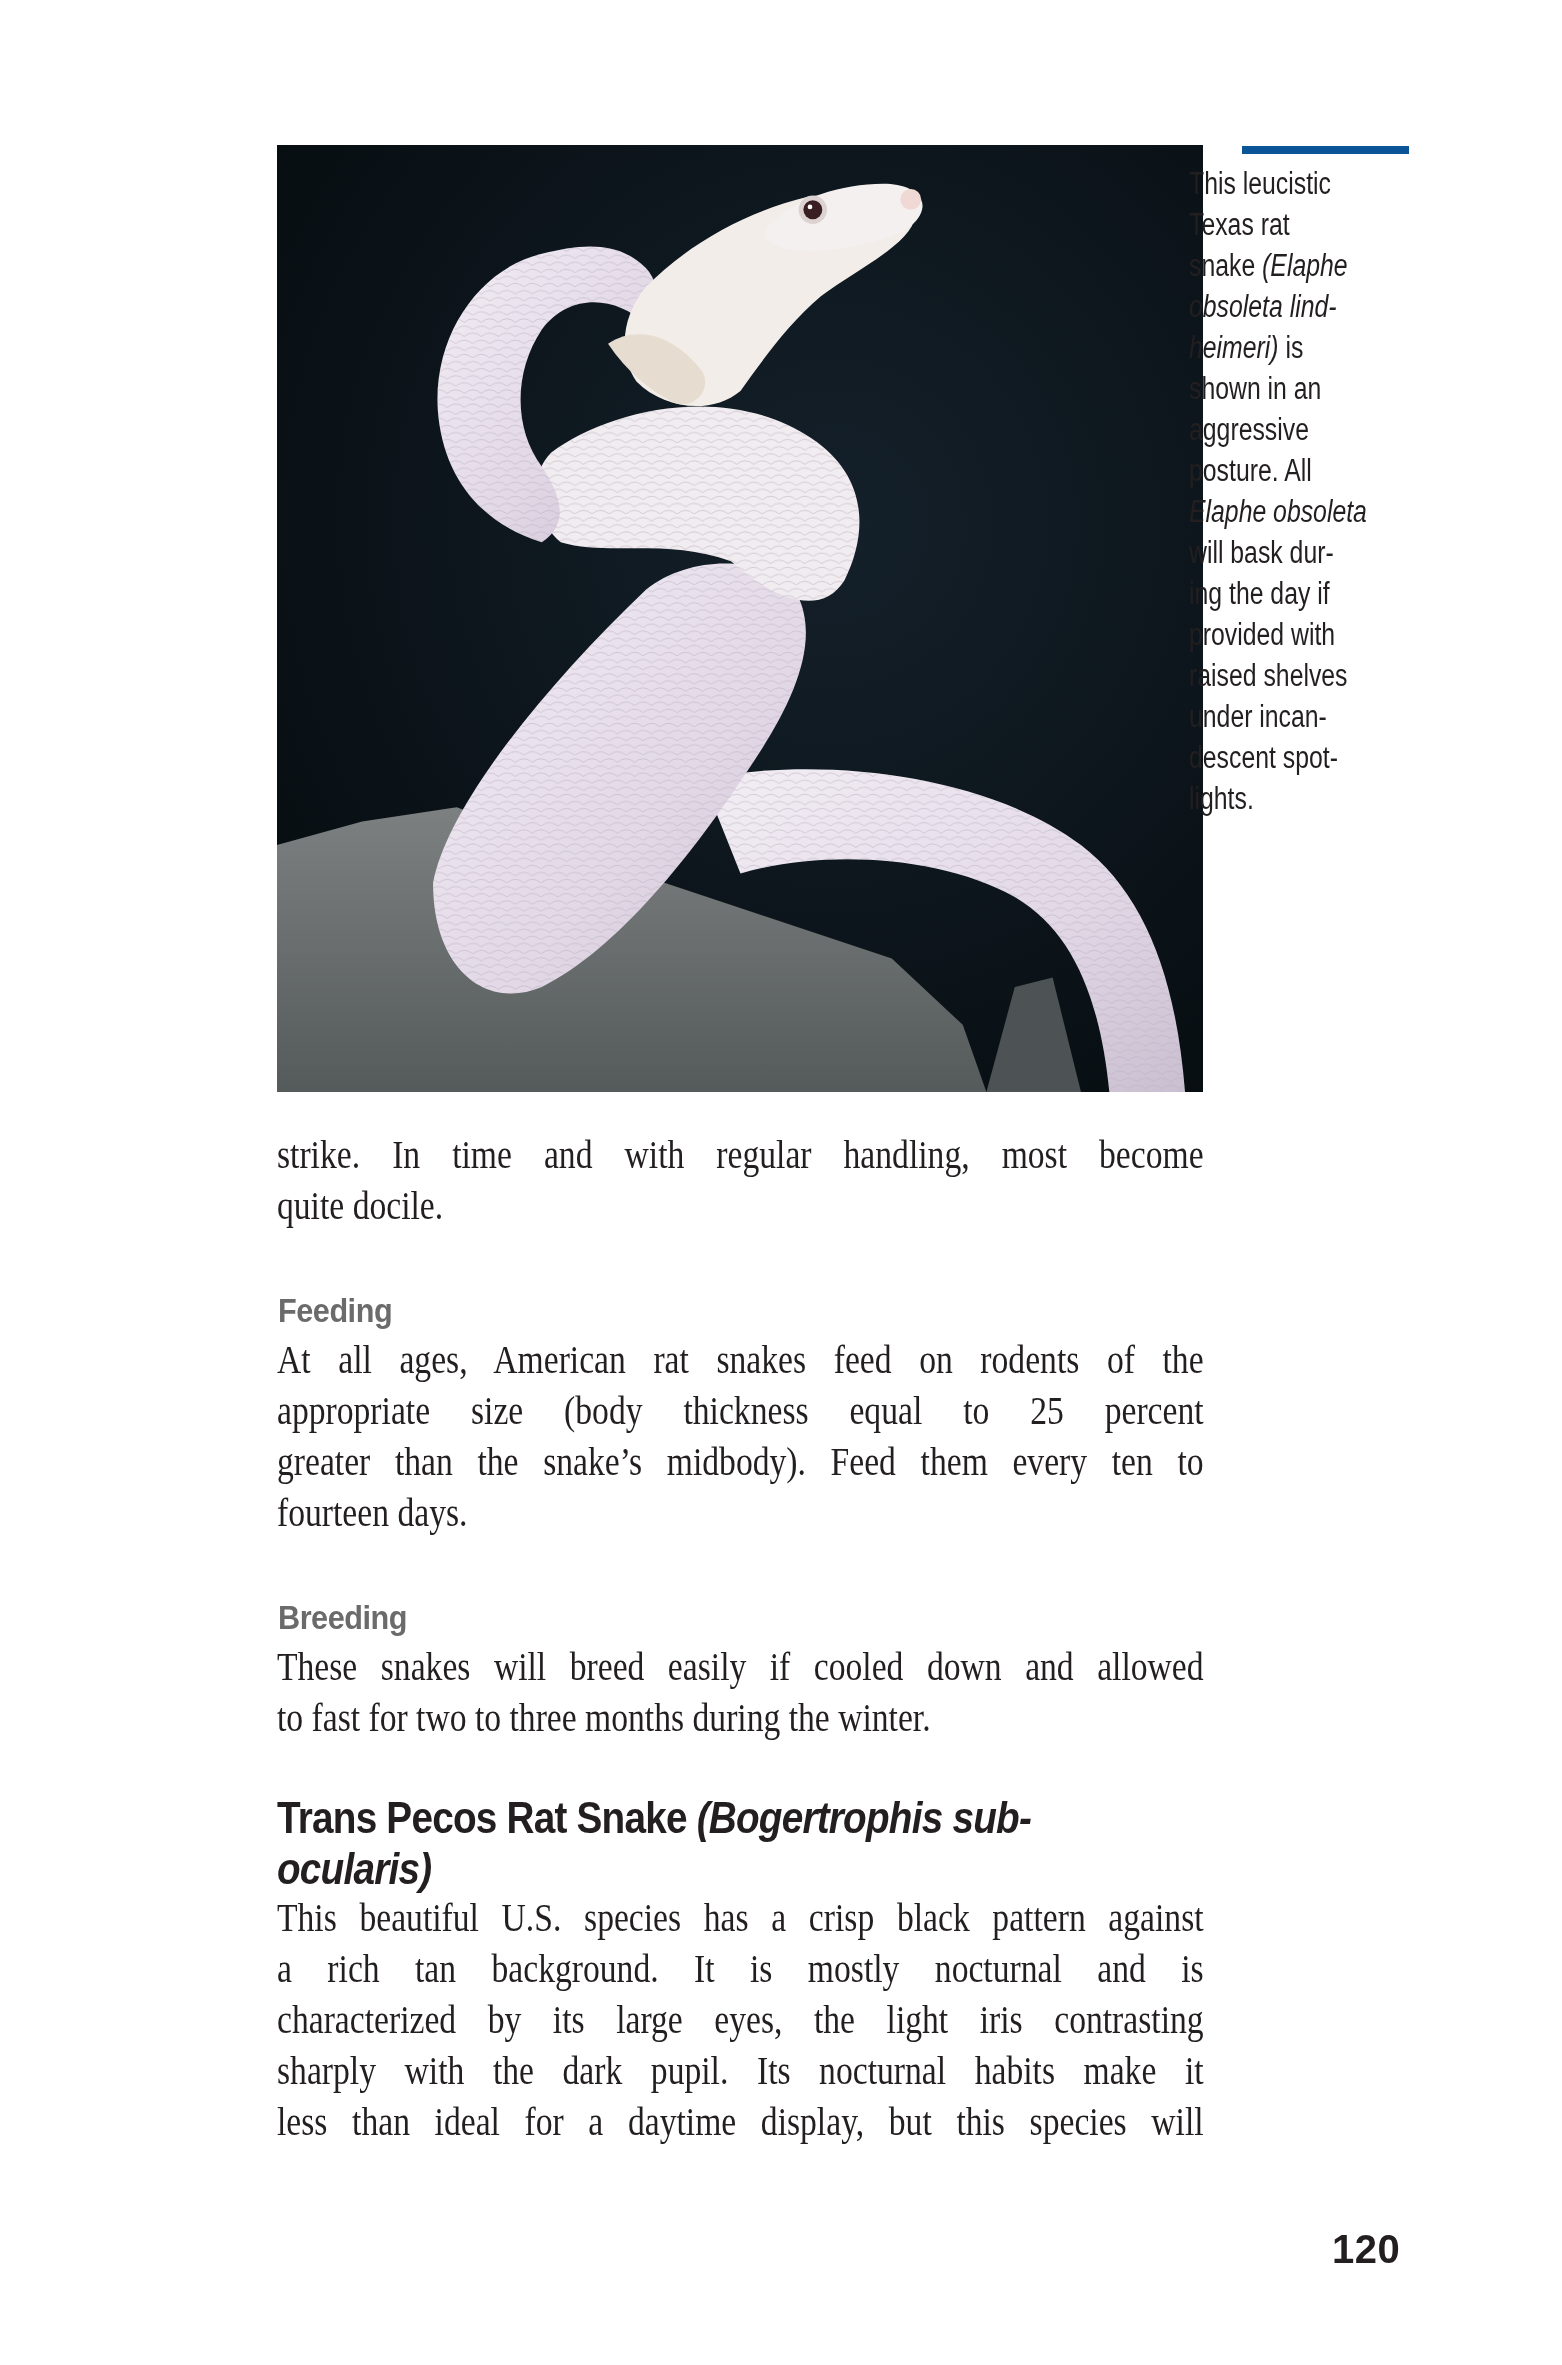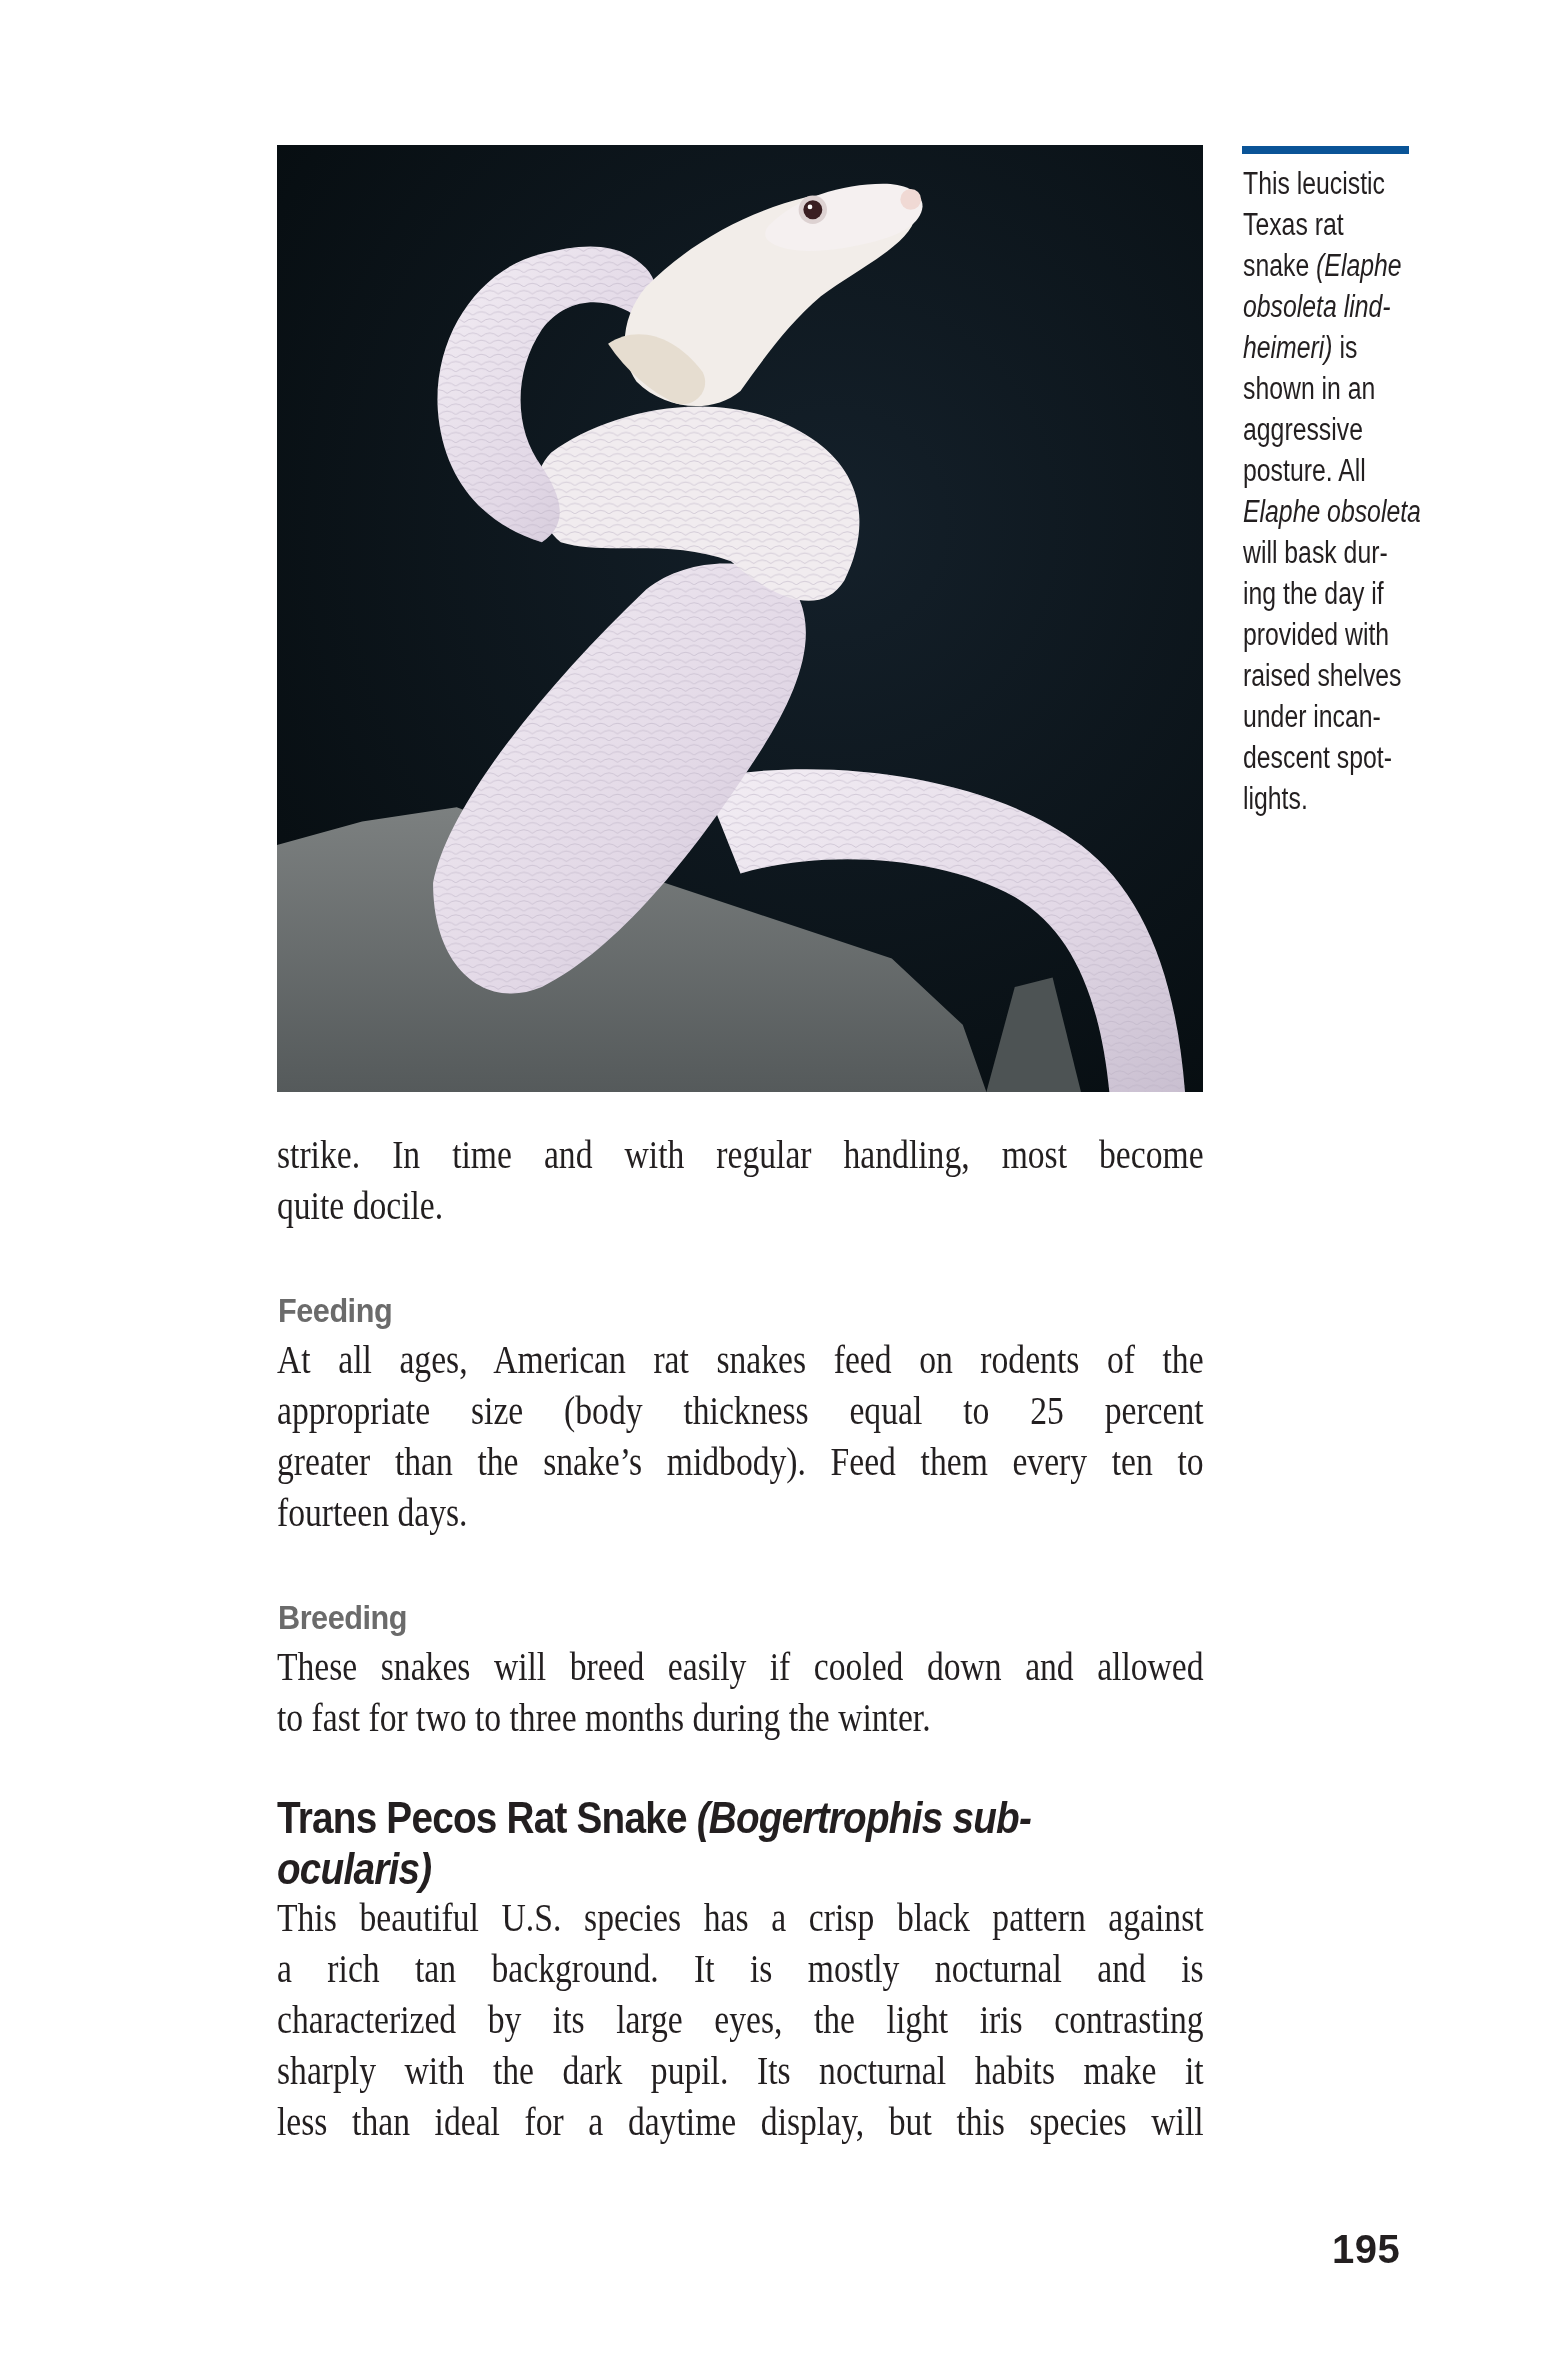--- a/index.html
+++ b/index.html
@@ -5,21 +5,21 @@
   html, body { margin:0; padding:0; background:#ffffff; }
   body { width:1562px; height:2411px; position:relative; overflow:hidden; color:#231f20; }
   .abs { position:absolute; }
 
   
   #photo { left:277px; top:145px; width:926px; height:947px; background:#0b1418; overflow:hidden; }
   #photo svg { display:block; width:100%; height:100%; }
 
   
   #cap-rule { left:1242px; top:146px; width:167px; height:8px; background:#0a5497; }
-  #caption { left:1243px; top:163px; width:208px; }
+  #caption { left:1189px; top:163px; width:208px; }
   .cap-line { display:block; height:41px; line-height:41px; white-space:nowrap;
               font-family:"Liberation Sans", sans-serif; font-size:31px; color:#231f20;
               transform:scaleX(0.80); transform-origin:left center; }
   .cap-line i { font-style:italic; }
 
   
   .body-line { position:absolute; left:277px; width:1130px; height:51px; line-height:51px;
                font-family:"Liberation Serif", serif; font-size:41px; color:#231f20;
                transform:scaleX(0.82); transform-origin:left top; white-space:nowrap; }
   .body-line.j { text-align:justify; text-align-last:justify; white-space:normal; }
@@ -129,14 +129,14 @@
 <div class="mainhead" style="top:1792px"><span>Trans Pecos Rat Snake </span><i>(Bogertrophis sub-</i></div>
 <div class="mainhead" style="top:1843px"><i>ocularis)</i></div>
 <div>
   <div class="body-line j" style="top:1892px">This beautiful U.S. species has a crisp black pattern against</div>
   <div class="body-line j" style="top:1943px">a rich tan background. It is mostly nocturnal and is</div>
   <div class="body-line j" style="top:1994px">characterized by its large eyes, the light iris contrasting</div>
   <div class="body-line j" style="top:2045px">sharply with the dark pupil. Its nocturnal habits make it</div>
   <div class="body-line j" style="top:2096px">less than ideal for a daytime display, but this species will</div>
 </div>
 
-<div id="page-number" class="abs">195</div>
+<div id="page-number" class="abs">120</div>
 
 
 </body></html>

